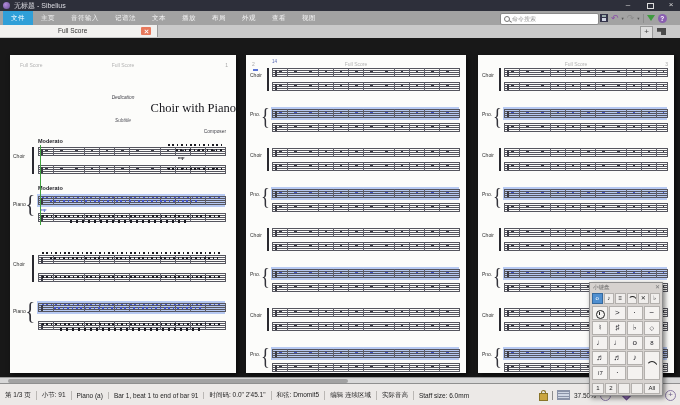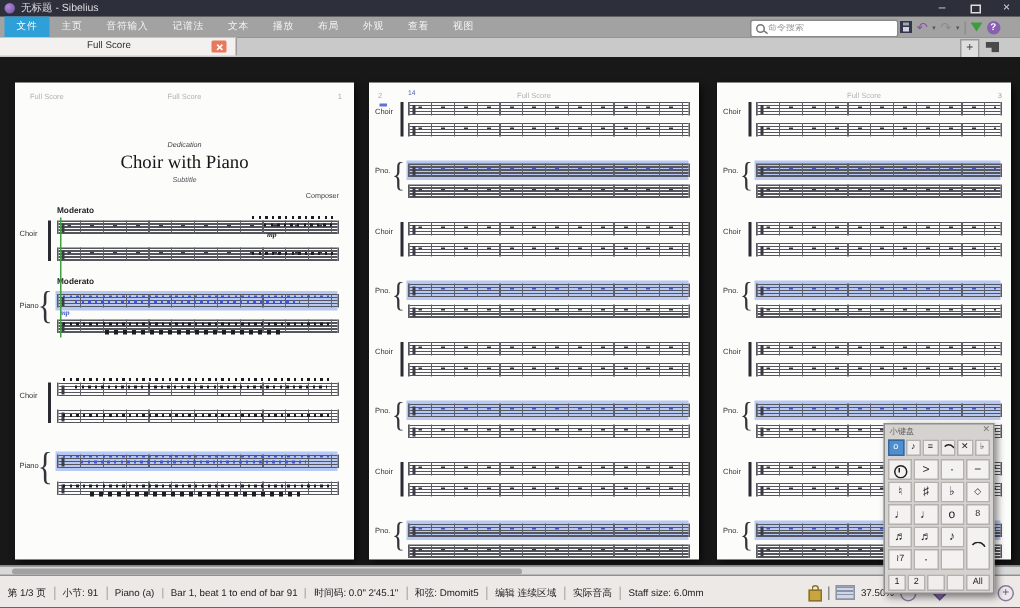--- a/index.html
+++ b/index.html
@@ -169,21 +169,21 @@
   </div>
 
   <div class="canvas">
 
     <div class="page" style="left:10px;top:17px;width:226px;height:318px;">
       <span class="hdr" style="left:10px;top:7px;">Full Score</span>
       <span class="hdr ctr" style="top:7px;">Full Score</span>
       <span class="pgnum" style="right:8px;top:7px;">1</span>
 
       <span class="hdr ctr" style="top:40px;color:#44444c;font-style:italic;font-size:4.8px;">Dedication</span>
-      <div class="abs ctr" style="top:46px;font:12.5px 'Liberation Serif',serif;color:#15151a;text-align:center;left:0;right:0;">Choir with Piano</div>
+      <div class="abs ctr" style="top:46px;font:12.5px 'Liberation Serif',serif;color:#15151a;text-align:right;left:0;right:0;">Choir with Piano</div>
       <span class="hdr ctr" style="top:63px;color:#55555c;font-style:italic;font-size:4.8px;">Subtitle</span>
       <span class="hdr" style="right:10px;top:74px;color:#44444c;font-size:4.8px;">Composer</span>
 
       <div class="abs" style="left:0;top:86px;width:226px;height:96px;">
         <span class="tempo" style="left:28px;top:-3px;">Moderato</span>
         <span class="slabel" style="left:3px;top:12px;">Choir</span>
         <span class="slabel" style="left:3px;top:60px;">Piano</span>
         <div class="bracket" style="left:22px;top:6px;height:27px;"></div>
         <span class="brace" style="left:14px;top:50px;font-size:26px;line-height:26px;">{</span>
         <div class="staff rests" style="left:28px;top:6px;width:186px;"></div>

